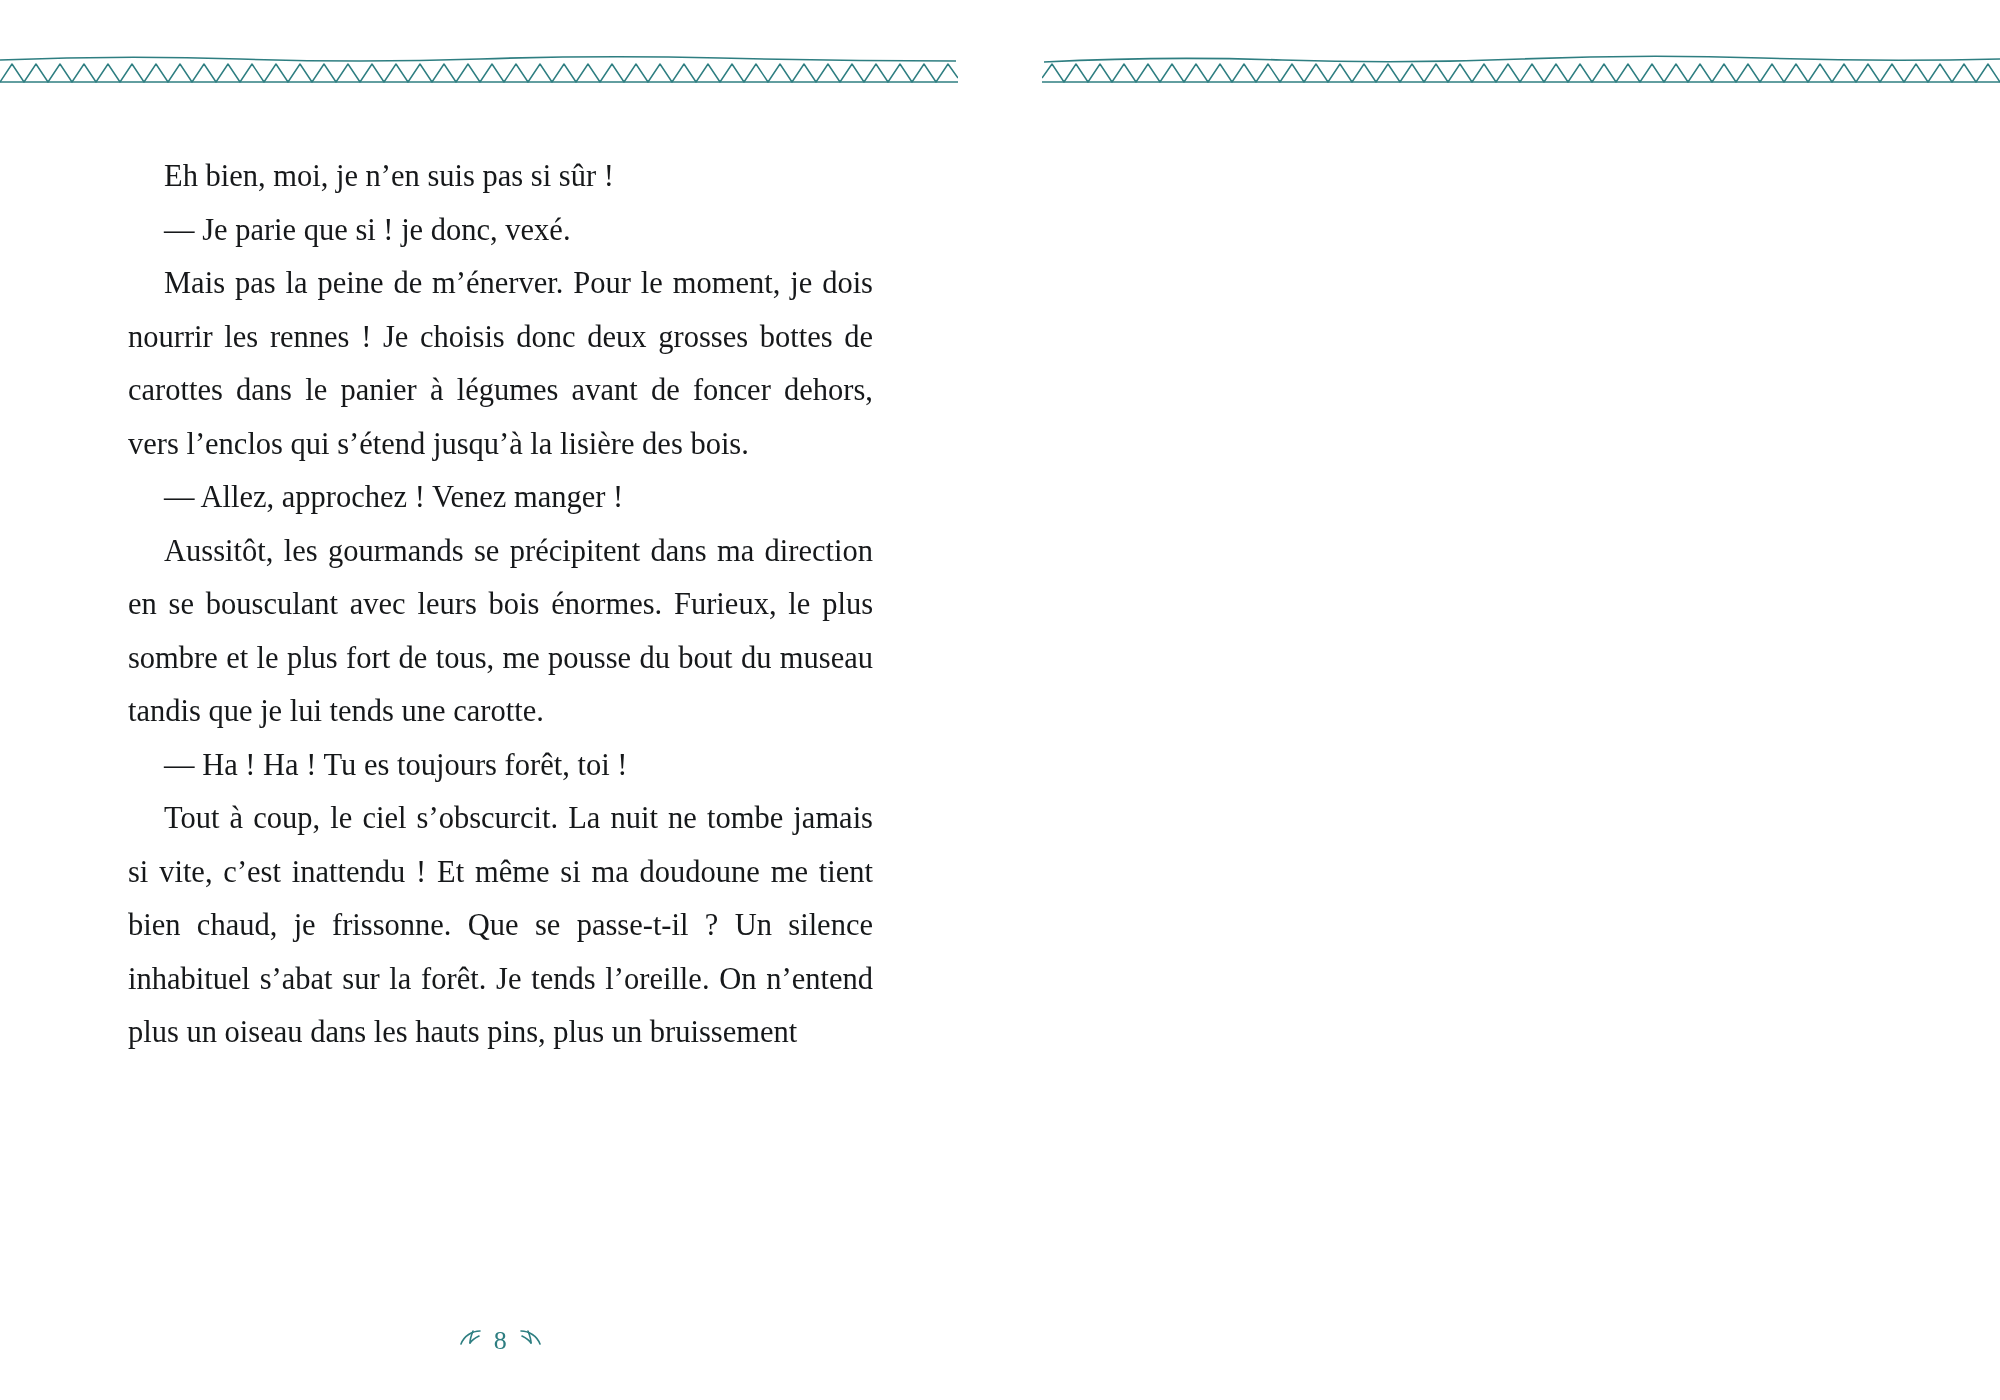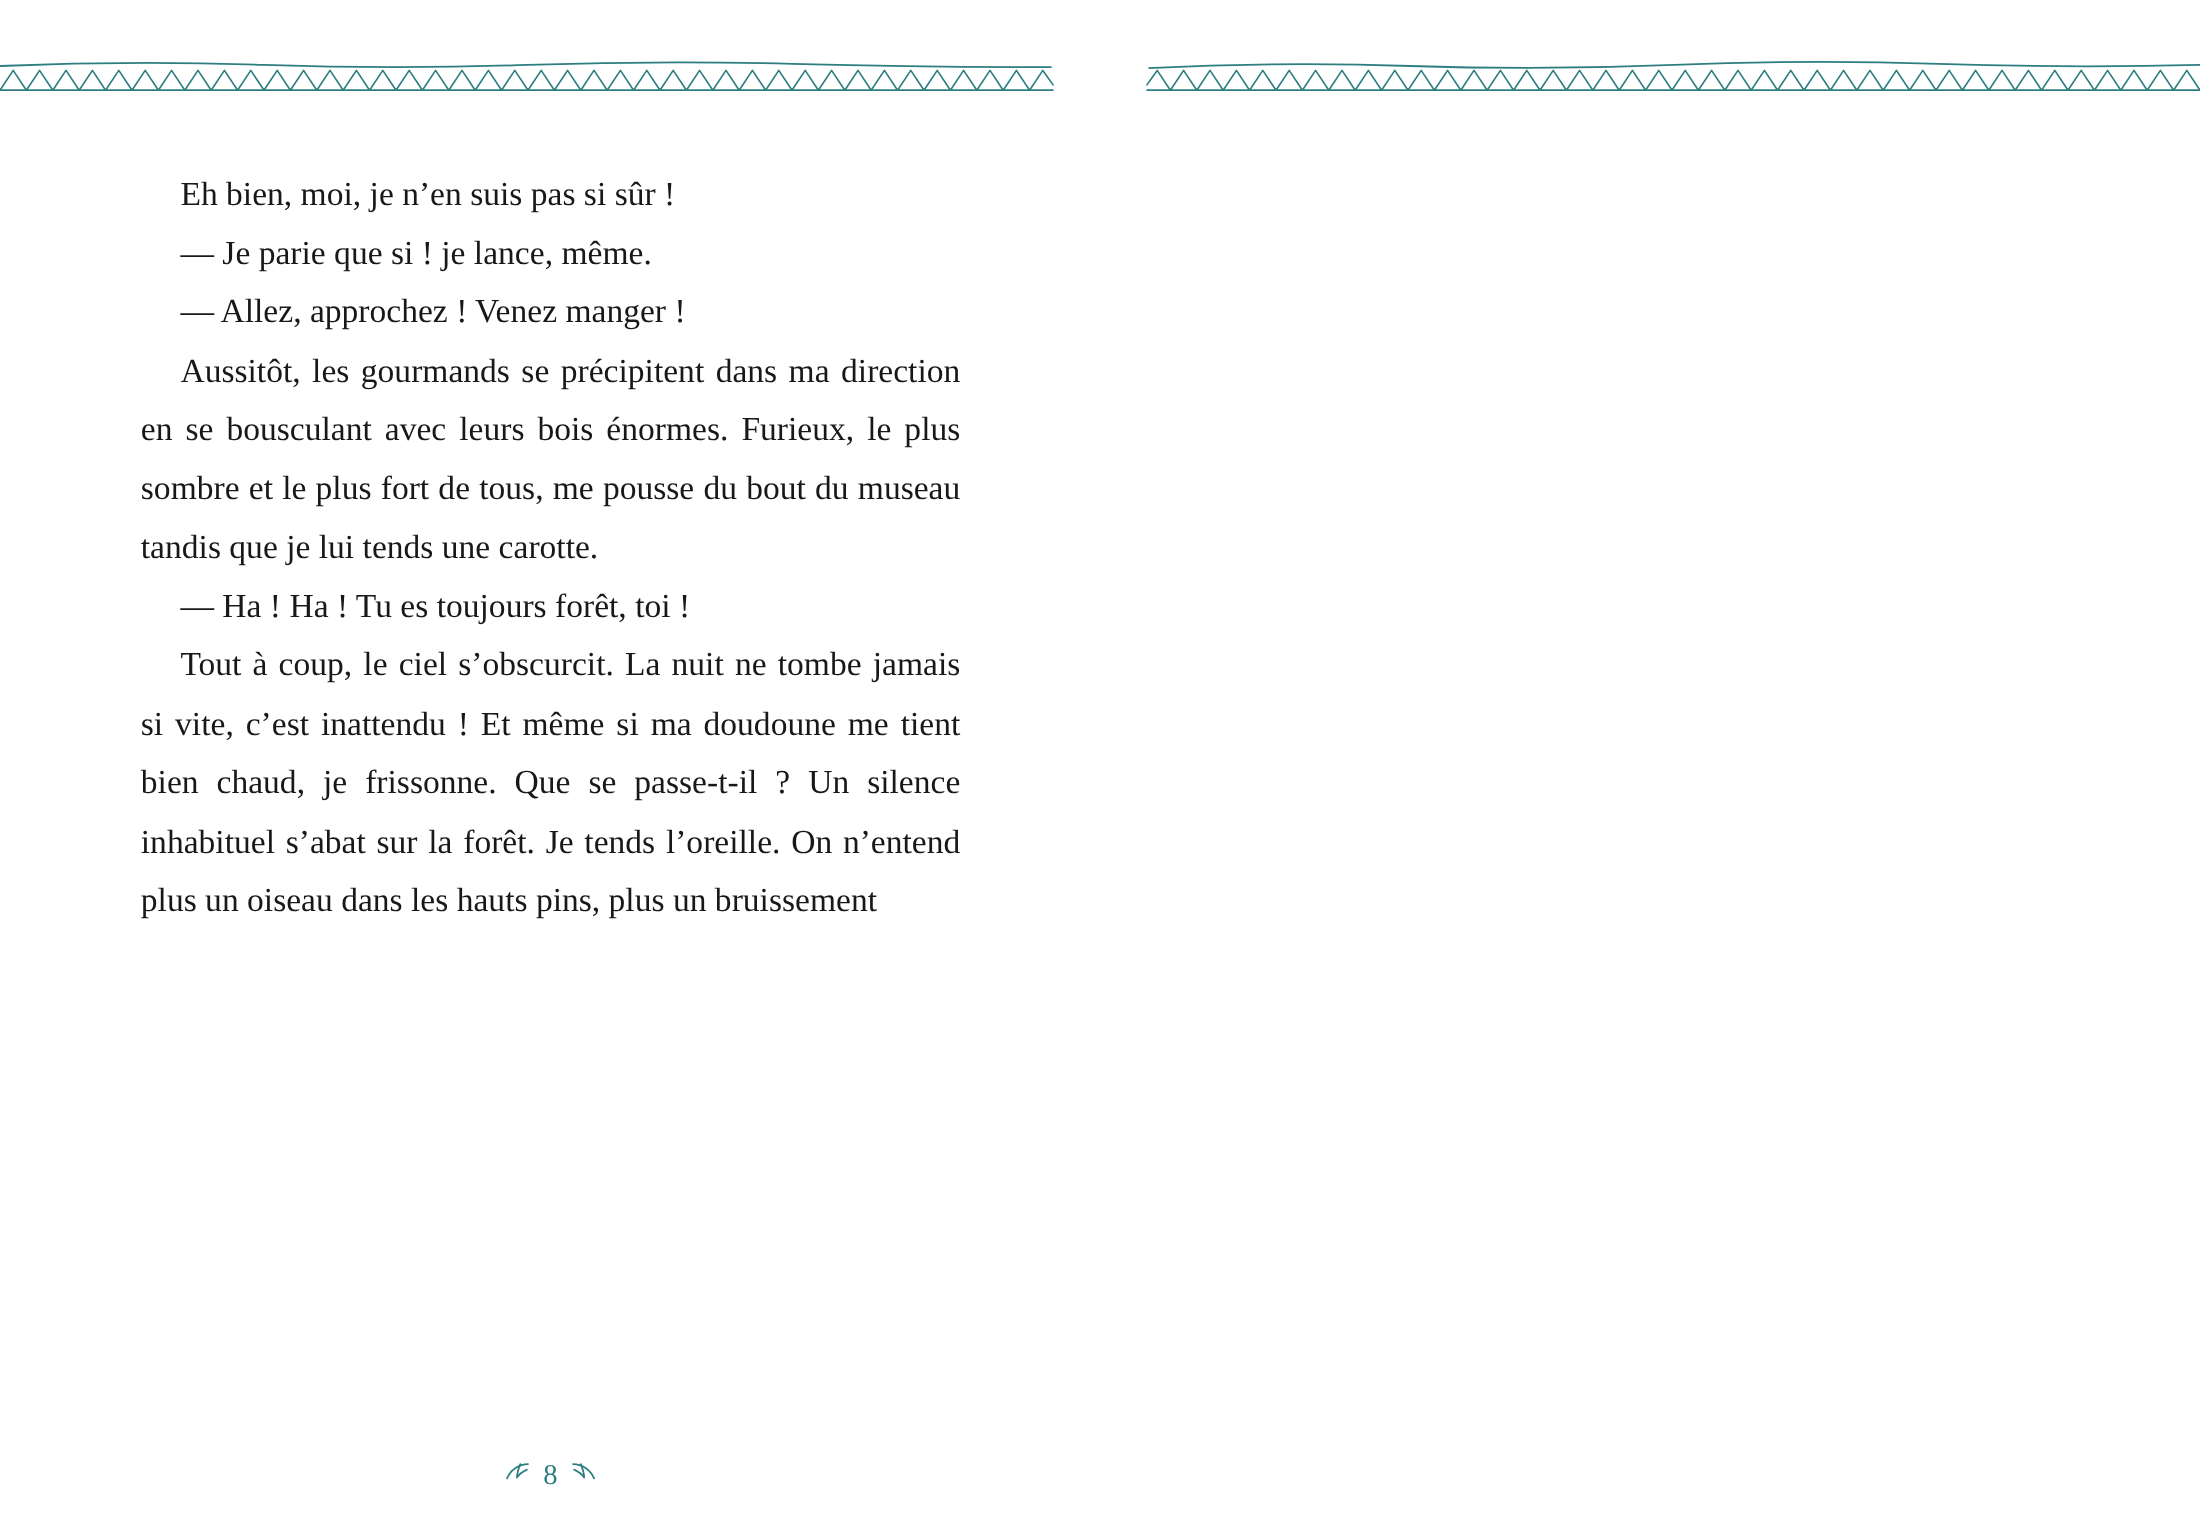--- a/index.html
+++ b/index.html
@@ -103,21 +103,22 @@
     <div class="header-band">
       <svg width="958" height="40" viewBox="0 0 958 40" xmlns="http://www.w3.org/2000/svg">
         <path d="M0 8 Q 120 3 240 7 T 480 7 T 720 6 T 956 9" fill="none" stroke="#2e7e81" stroke-width="1.6"></path>
         <path d="M0 30 L 958 30" fill="none" stroke="#2e7e81" stroke-width="1.6"></path>
         <path d="M0 30 L 12 12 L 24 30 L 36 12 L 48 30 L 60 12 L 72 30 L 84 12 L 96 30 L 108 12 L 120 30 L 132 12 L 144 30 L 156 12 L 168 30 L 180 12 L 192 30 L 204 12 L 216 30 L 228 12 L 240 30 L 252 12 L 264 30 L 276 12 L 288 30 L 300 12 L 312 30 L 324 12 L 336 30 L 348 12 L 360 30 L 372 12 L 384 30 L 396 12 L 408 30 L 420 12 L 432 30 L 444 12 L 456 30 L 468 12 L 480 30 L 492 12 L 504 30 L 516 12 L 528 30 L 540 12 L 552 30 L 564 12 L 576 30 L 588 12 L 600 30 L 612 12 L 624 30 L 636 12 L 648 30 L 660 12 L 672 30 L 684 12 L 696 30 L 708 12 L 720 30 L 732 12 L 744 30 L 756 12 L 768 30 L 780 12 L 792 30 L 804 12 L 816 30 L 828 12 L 840 30 L 852 12 L 864 30 L 876 12 L 888 30 L 900 12 L 912 30 L 924 12 L 936 30 L 948 12 L 958 26" fill="none" stroke="#2e7e81" stroke-width="1.5" stroke-linejoin="round"></path>
       </svg>
     </div>
 
     <div class="text-col">
       <p class="para dialogue">Eh bien, moi, je n’en suis pas si sûr !</p>
-      <p class="para dialogue">— Je parie que si ! je lance, même.</p>
+      <p class="para dialogue">— Je parie que si ! je donc, vexé.</p>
+      <p class="para">Mais pas la peine de m’énerver. Pour le moment, je dois nourrir les rennes ! Je choisis donc deux grosses bottes de carottes dans le panier à légumes avant de foncer dehors, vers l’enclos qui s’étend jusqu’à la lisière des bois.</p>
       <p class="para dialogue">— Allez, approchez ! Venez manger !</p>
       <p class="para">Aussitôt, les gourmands se précipitent dans ma direction en se bousculant avec leurs bois énormes. Furieux, le plus sombre et le plus fort de tous, me pousse du bout du museau tandis que je lui tends une carotte.</p>
       <p class="para dialogue">— Ha ! Ha ! Tu es toujours forêt, toi !</p>
       <p class="para">Tout à coup, le ciel s’obscurcit. La nuit ne tombe jamais si vite, c’est inattendu ! Et même si ma doudoune me tient bien chaud, je frissonne. Que se passe-t-il ? Un silence inhabituel s’abat sur la forêt. Je tends l’oreille. On n’entend plus un oiseau dans les hauts pins, plus un bruissement</p>
     </div>
 
     <div class="folio">
       <span class="leaf">
         <svg width="26" height="22" viewBox="0 0 26 22" xmlns="http://www.w3.org/2000/svg">
           <path d="M22 4 C 14 4, 6 9, 3 17" fill="none" stroke="#2e7e81" stroke-width="1.6" stroke-linecap="round"></path>

